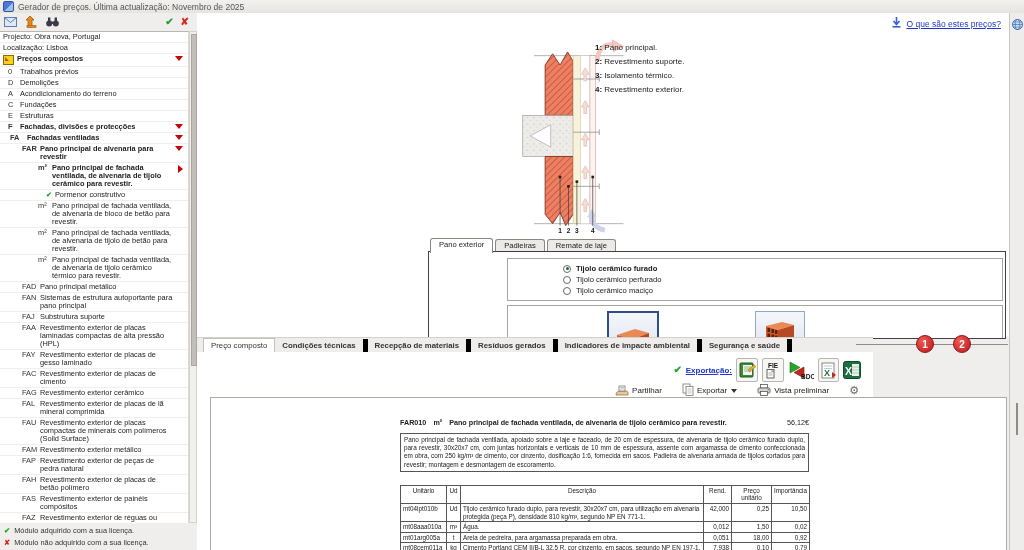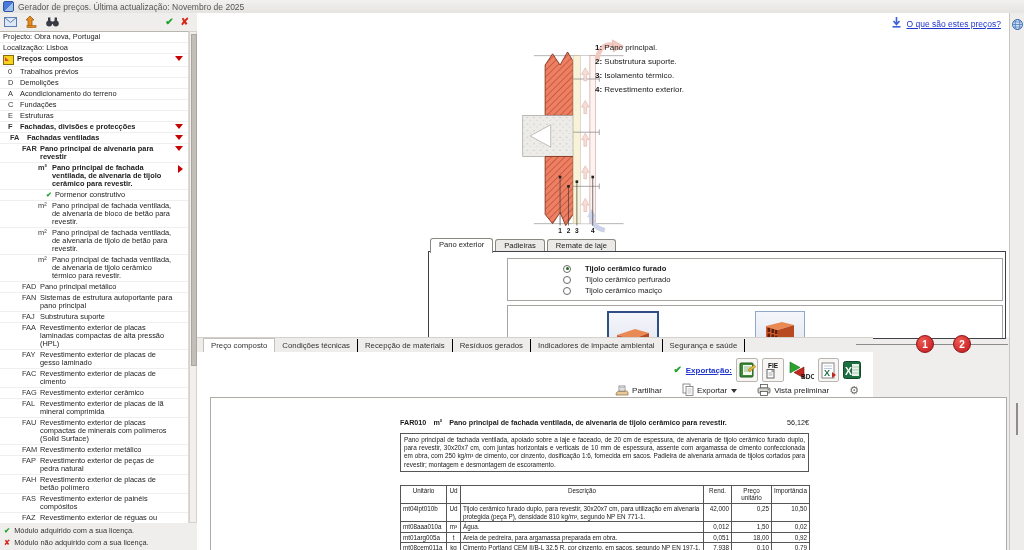--- a/index.html
+++ b/index.html
@@ -55,35 +55,35 @@
   .dlegend .dn{font-weight:bold;}
   
   .tabbox{position:absolute;left:231px;top:225px;width:512px;height:99px;}
   .uptabs{display:flex;gap:2px;height:13px;margin-left:2px;}
   .uptab{font-size:7.6px;padding:1px 8px 0 8px;border:1px solid #8a8780;border-bottom:none;
     border-radius:3px 3px 0 0;background:#eceae6;color:#222;position:relative;top:1px;}
   .uptab.active{background:#fff;font-weight:normal;z-index:3;top:0;height:13px;}
   .upbody{position:absolute;left:0;top:13px;width:576px;height:86px;border:1px solid #40404a;background:#fff;overflow:hidden;}
   .grpbox{border:1px solid #a8a5a0;margin:6px 2px 0 78px;}
   .radios{padding:4px 0 4px 55px;}
-  .radiorow{display:flex;align-items:center;gap:14px;font-size:7.6px;height:11px;}
+  .radiorow{display:flex;align-items:center;gap:5px;font-size:7.6px;height:11px;}
   .rdot{width:8px;height:8px;border-radius:50%;border:1px solid #6b6b6b;background:#fff;box-sizing:border-box;position:relative;flex:0 0 auto;}
   .rdot.sel:before{content:"";position:absolute;left:1.5px;top:1.5px;width:3px;height:3px;border-radius:50%;background:#1f6b1f;}
   .radiorow.sel{font-weight:bold;}
   .tilebox{border:1px solid #a8a5a0;margin:4px 2px 0 78px;height:60px;position:relative;}
   .tile{position:absolute;top:5px;width:48px;height:52px;background:linear-gradient(#f4f6fb,#d9dfea);}
   .tile.selt{left:99px;border:2px solid #2f4f86;}
   .tile.unselt{left:247px;border:1px solid #8fa8c8;}
   
   .rstrip{position:absolute;left:1009px;top:13px;width:15px;height:537px;background:#efedeb;border-left:1px solid #c9c6c0;box-sizing:border-box;}
   .doc-thumb{position:absolute;left:6px;top:390px;width:2px;height:32px;background:#8f8c86;}
   
   .bpanel{position:absolute;left:197px;top:337px;width:676px;height:213px;background:#fff;}
   .btabs{height:15px;background:#efedeb;display:flex;align-items:flex-end;padding-left:6px;border-top:1px solid #d4d1cb;box-sizing:border-box;}
-  .btab{font-size:7.8px;padding:2px 7px;color:#333;border-right:1px solid #000000;}
+  .btab{font-size:7.8px;padding:2px 7px;color:#333;border-right:5px solid #000000;font-weight:bold;}
   .btab.active{background:#fff;border:1px solid #c4c1bb;border-bottom:none;font-weight:normal;}
   .exp1{position:absolute;right:12px;top:21px;display:flex;align-items:center;gap:4px;}
   .explabel{color:#1f35cc;text-decoration:underline;font-weight:bold;font-size:8px;}
   .expico{display:inline-flex;align-items:center;justify-content:center;height:20px;}
   .iconbtn{border:1px solid #b9b6b0;background:#f7f6f4;border-radius:2px;padding:1px;}
   .exp2{position:absolute;right:14px;top:46px;display:flex;align-items:center;gap:20px;font-size:8px;color:#222;}
   .act{display:flex;align-items:center;gap:3px;}
   .caret{width:0;height:0;border-left:3px solid transparent;border-right:3px solid transparent;border-top:4px solid #333;margin-left:1px;}
   
   .cline{position:absolute;left:856px;top:344px;width:152px;height:1px;background:#8c8c8c;z-index:6;}
@@ -357,21 +357,21 @@
       <g font-size="7" font-weight="bold" text-anchor="middle" fill="#111" font-family="Liberation Sans, sans-serif">
         <text x="44" y="210">1</text>
         <text x="53" y="210">2</text>
         <text x="62" y="210">3</text>
         <text x="79" y="210">4</text>
       </g>
     </svg>
   </div>
   <div class="dlegend" id="dlegend">
       <div class="dl"><span class="dn">1:  </span><span>Pano principal.</span></div>
-      <div class="dl"><span class="dn">2:  </span><span>Substrutura suporte.</span></div>
+      <div class="dl"><span class="dn">2:  </span><span>Revestimento suporte.</span></div>
       <div class="dl"><span class="dn">3:  </span><span>Isolamento térmico.</span></div>
       <div class="dl"><span class="dn">4:  </span><span>Revestimento exterior.</span></div>
     </div>
 
   <div class="tabbox">
     <div class="uptabs" id="uptabs">
         <div class="uptab active">Pano exterior</div>
         <div class="uptab">Padieiras</div>
         <div class="uptab">Remate de laje</div>
       </div>

